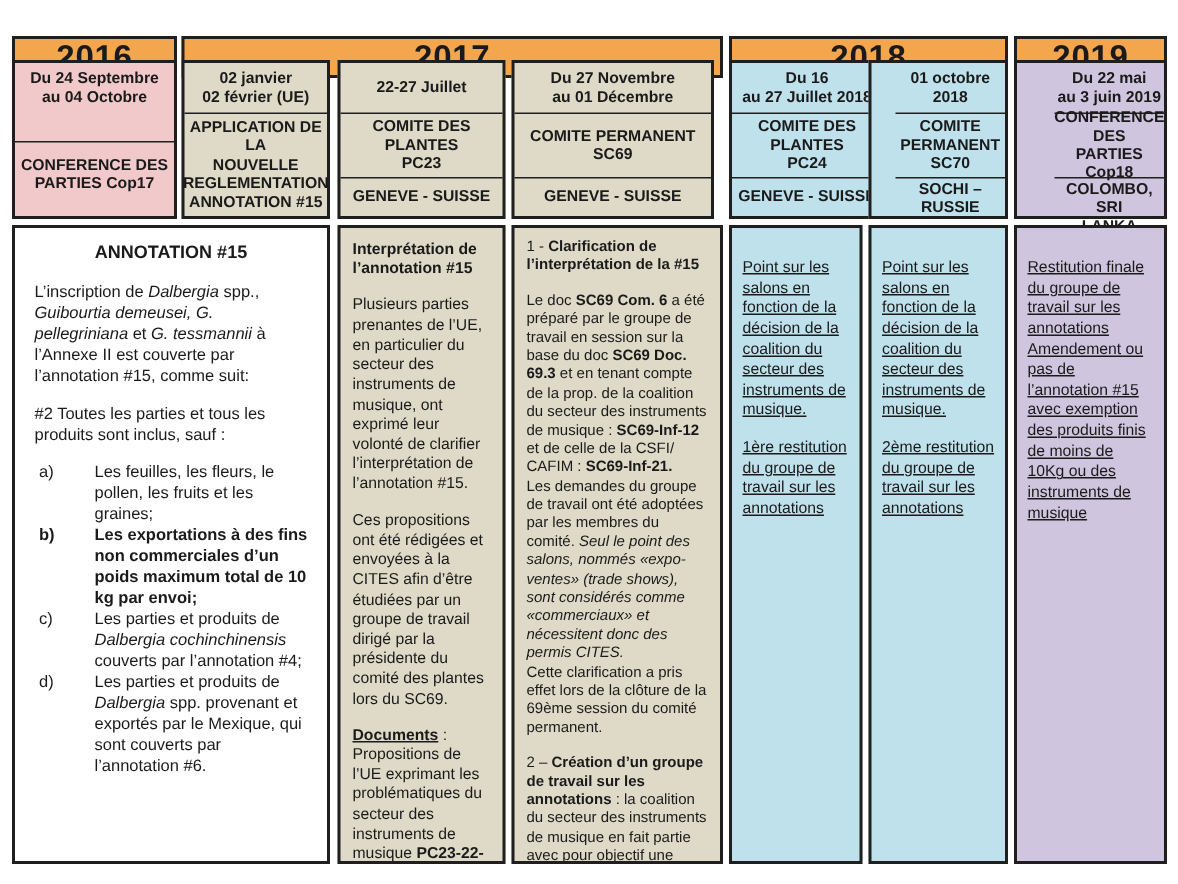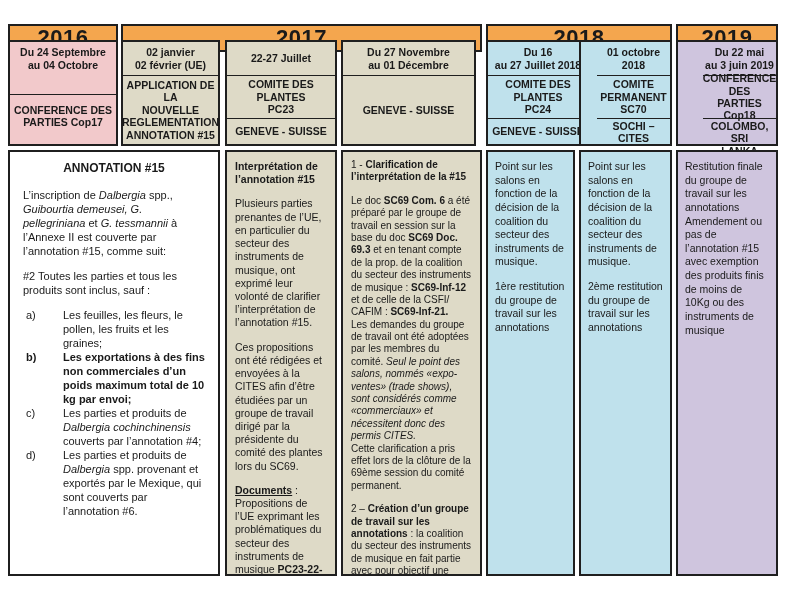--- a/index.html
+++ b/index.html
@@ -34,21 +34,21 @@
   
   .ann{padding:9px 13px;font-size:11px;line-height:1.27;}
   .ann-title{text-align:center;font-weight:bold;font-size:12px;margin-bottom:13px;}
   .li{display:flex;}
   .li .mk{flex:none;width:37px;padding-left:3px;}
   .li .tx{flex:1;}
   .li.bold{font-weight:bold;}
   
   .cell-pc23{padding:8px 8px;font-size:10.5px;line-height:1.26;}
   .cell-sc69{padding:7px 8px;font-size:10px;line-height:1.24;}
-  .cell-small{padding:8px 7px;font-size:10.5px;line-height:1.3;}
+  .cell-small{padding:20px 7px;font-size:10.5px;line-height:1.3;text-decoration:underline;}
 </style>
 </head>
 <body>
 
 <div class="stage">
 
   <div class="box yband" style="left:8px;width:110px;">2016</div>
   <div class="box yband" style="left:121px;width:361px;">2017</div>
   <div class="box yband" style="left:486px;width:186px;">2018</div>
   <div class="box yband" style="left:676px;width:102px;">2019</div>
@@ -74,38 +74,40 @@
   <div class="box hbox theme-tan" style="left:225px;width:112px;">
     <div class="hrow hdate">22-27 Juillet</div>
     <div class="hrow hevent">COMITE DES PLANTES
 PC23</div>
     <div class="hrow hloc">GENEVE - SUISSE</div>
   </div>
 
   <div class="box hbox theme-tan" style="left:341px;width:135px;">
     <div class="hrow hdate">Du 27 Novembre
 au 01 Décembre</div>
+    <div class="hrow hevent">COMITE PERMANENT
+SC69</div>
     <div class="hrow hloc">GENEVE - SUISSE</div>
   </div>
 
   <div class="box hbox theme-blue" style="left:486px;width:104px;">
     <div class="hrow hdate">Du 16
 au 27 Juillet 2018</div>
     <div class="hrow hevent">COMITE DES
 PLANTES
 PC24</div>
     <div class="hrow hloc">GENEVE - SUISSE</div>
   </div>
 
   <div class="box hbox theme-blue" style="left:579px;width:93px;padding-left:16px;">
     <div class="hrow hdate">01 octobre 2018</div>
     <div class="hrow hevent">COMITE
 PERMANENT
 SC70</div>
-    <div class="hrow hloc">SOCHI – CITES</div>
+    <div class="hrow hloc">SOCHI – RUSSIE</div>
   </div>
 
   <div class="box hbox theme-purple" style="left:676px;width:102px;padding-left:25px;">
     <div class="hrow hdate">Du 22 mai
 au 3 juin 2019</div>
     <div class="hrow hevent">CONFERENCE DES
 PARTIES Cop18</div>
     <div class="hrow hloc">COLOMBO, SRI
 LANKA</div>
   </div>

